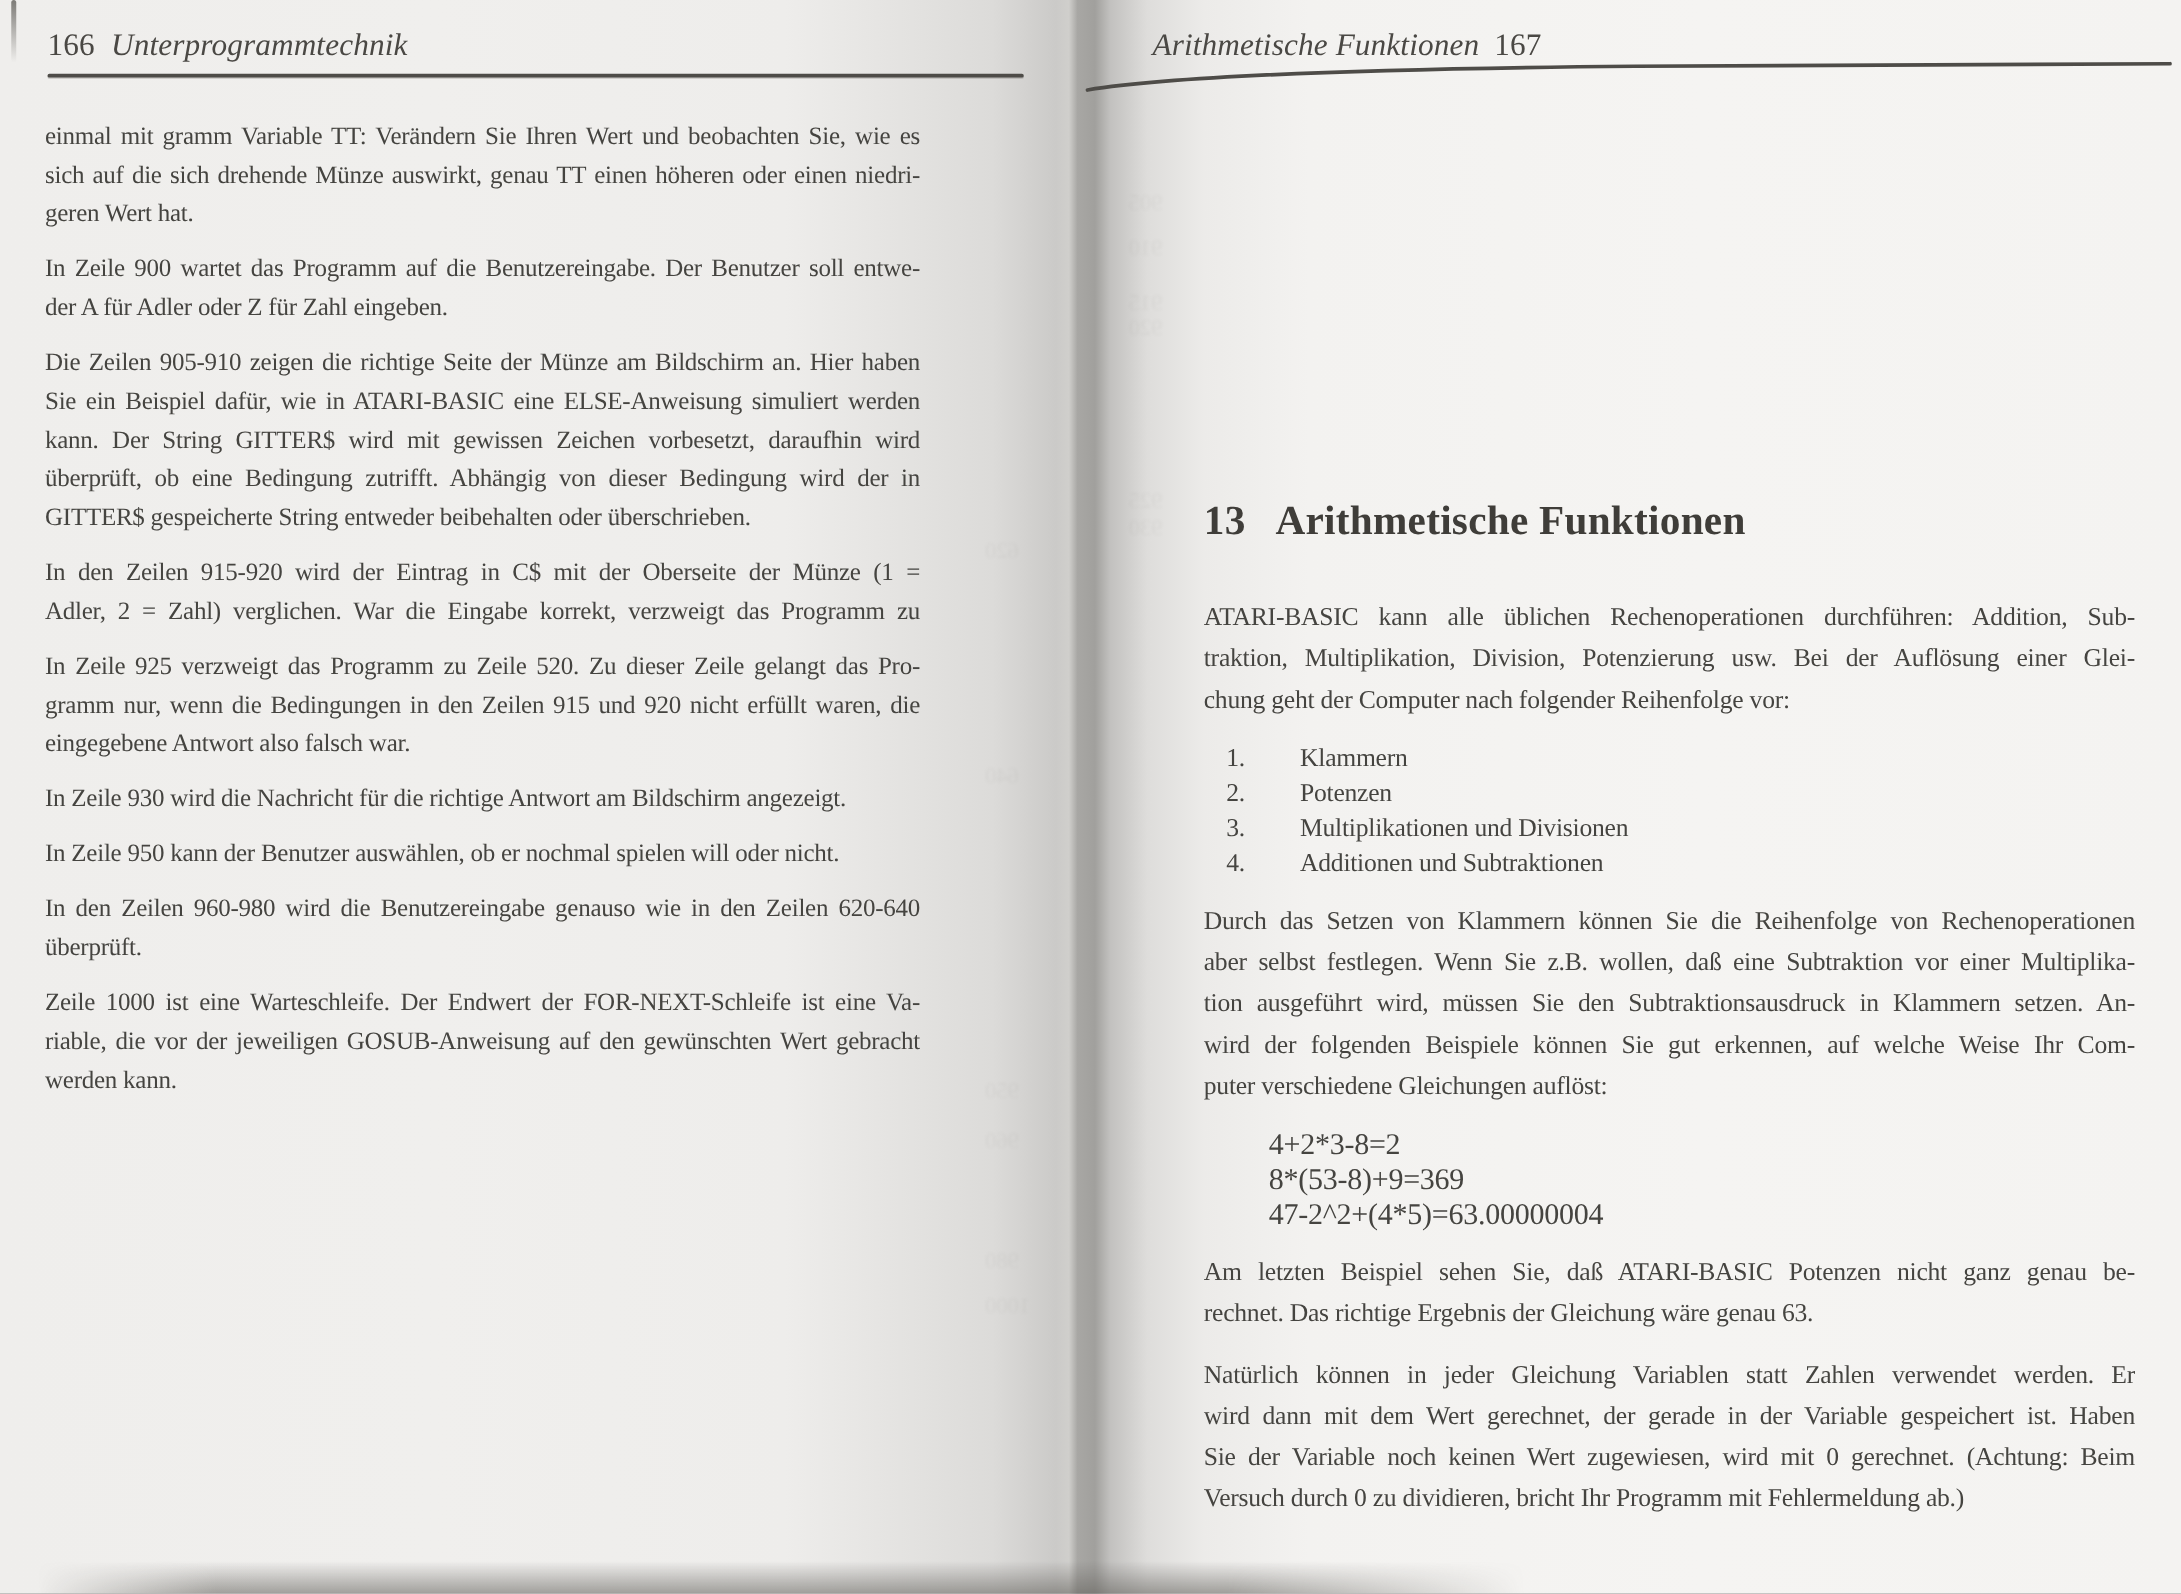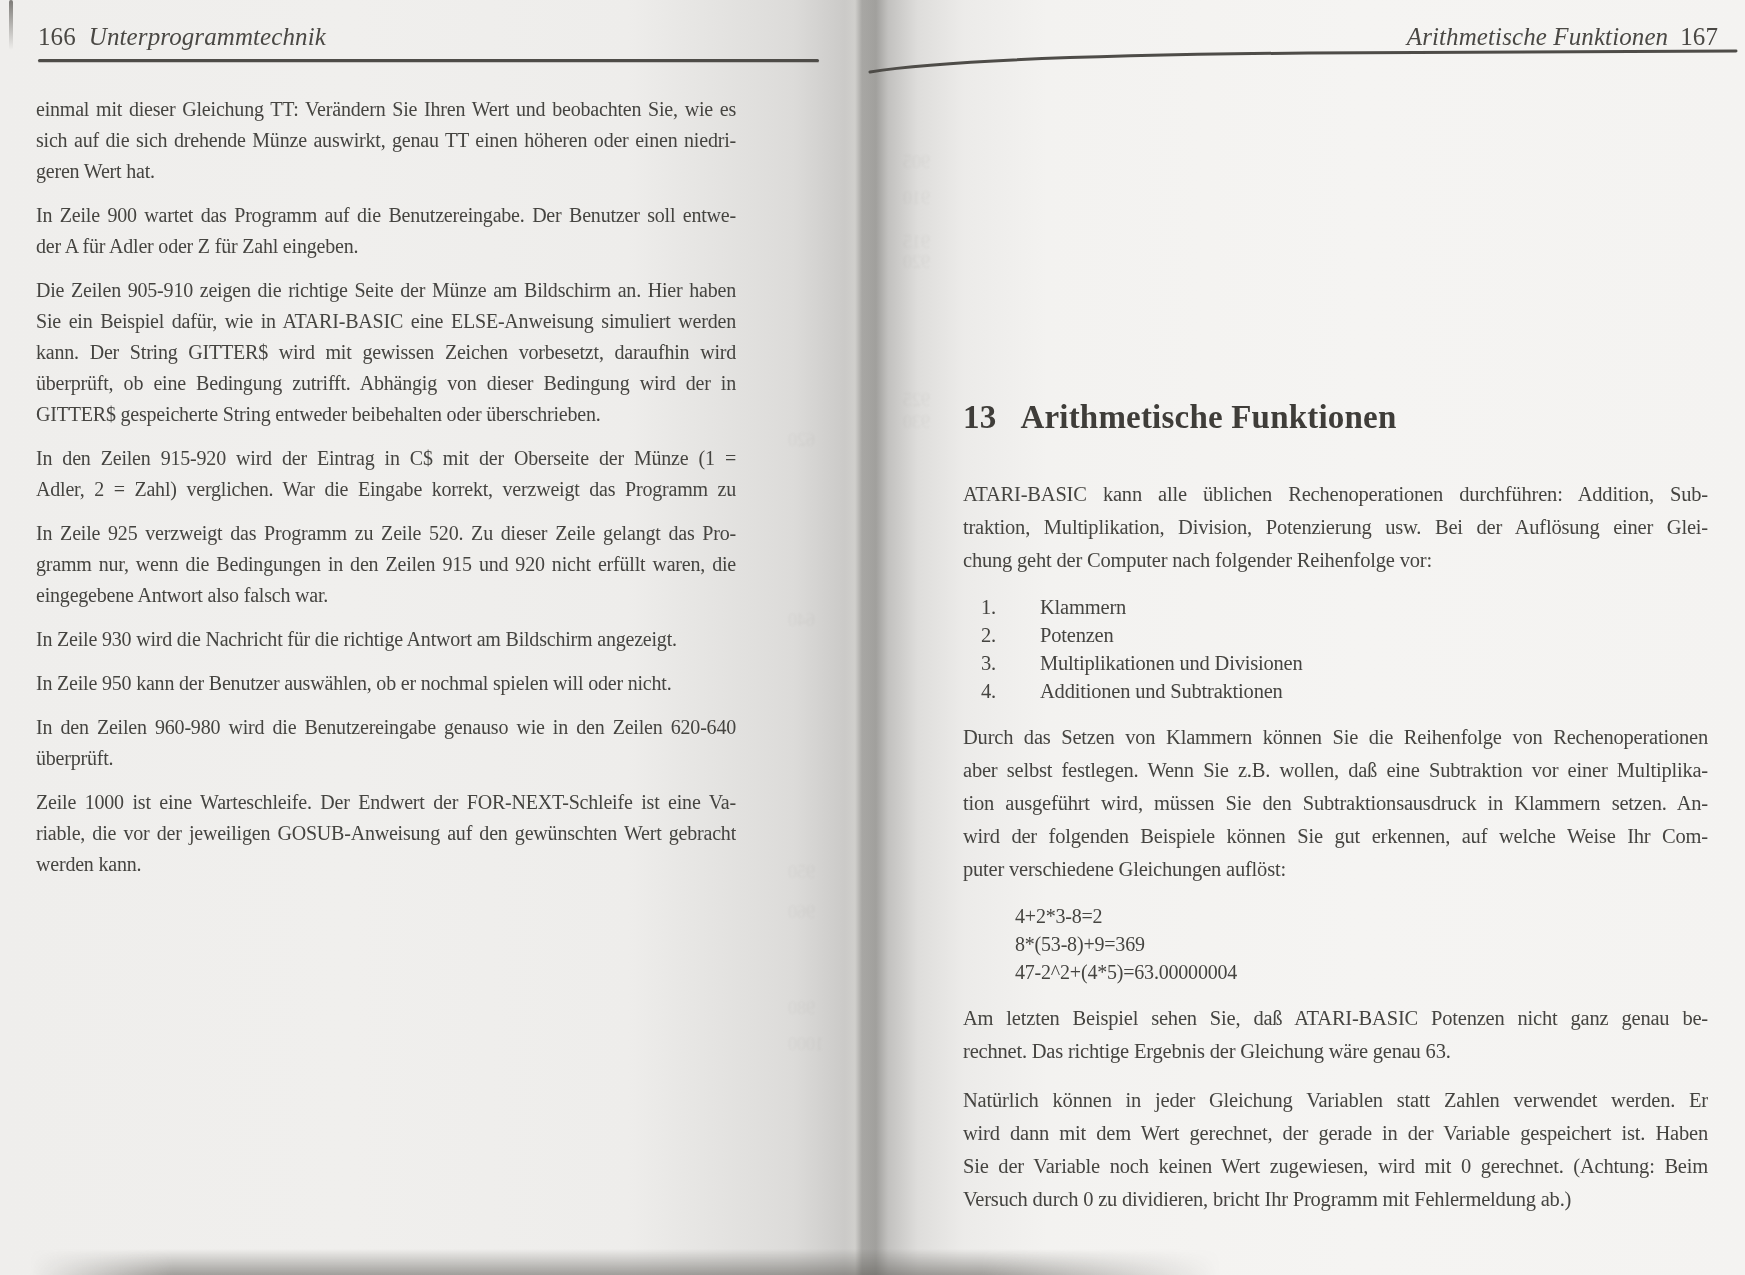--- a/index.html
+++ b/index.html
@@ -28,21 +28,21 @@
   .rule-right-svg{position:absolute;left:868px;top:44px;}
 
   
   .running-header{
     position:absolute;top:24px;font-size:25px;line-height:26px;
     color:#4a4844;letter-spacing:.1px;white-space:nowrap;
   }
   .running-header .ital{font-style:italic;}
   #header-left{left:38px;}
   #header-left .num{margin-right:13px;}
-  #header-right{left:963px;width:755px;text-align:right;}
+  #header-right{left:922px;width:755px;text-align:left;}
   #header-right .num{margin-left:12px;}
 
   
   .page-body{position:absolute;}
   #left-body{left:36px;top:94px;width:700px;font-size:20px;line-height:31px;letter-spacing:-0.2px;}
   #right-body{left:963px;top:478px;width:745px;font-size:20.5px;line-height:33px;letter-spacing:-0.2px;}
 
   .para{margin:0 0 13px 0;}
   #right-body .para{margin:0 0 16px 0;}
   .pline{
@@ -57,21 +57,21 @@
     font-size:33px;font-weight:bold;color:#3f3d39;
     letter-spacing:.2px;white-space:nowrap;
   }
   #chapter-heading .chapnum{margin-right:24px;}
 
   
   .olist{margin:8px 0 16px 0;}
   .olist .li{line-height:28px;padding-left:18px;}
   .olist .marker{display:inline-block;width:59px;}
   .codeblock{margin:12px 0 16px 0;padding-left:52px;}
-  .codeline{line-height:28px;font-size:20px;text-align:left;}
+  .codeline{line-height:28px;font-size:24px;text-align:left;}
 
   
   .bottom-shade{
     position:absolute;left:30px;bottom:0;width:1190px;height:26px;
     background:linear-gradient(to top, rgba(95,93,88,.55), rgba(95,93,88,0));
     -webkit-mask-image:linear-gradient(90deg, transparent 0%, #000 12%, #000 80%, transparent 100%);
             mask-image:linear-gradient(90deg, transparent 0%, #000 12%, #000 80%, transparent 100%);
   }
   .edge-artifact{
     position:absolute;left:9px;top:0;width:4px;height:50px;
@@ -105,21 +105,21 @@
       <div class="ghost" style="left: 903px; top: 412px;">930</div>
     </div>
 
   <div>
     <div class="running-header" id="header-left">
       <span class="num">166</span><span class="ital">Unterprogrammtechnik</span>
     </div>
     <div class="rule-left"></div>
     <div class="page-body" id="left-body">
         <div class="para">
-          <div class="pline">einmal mit dieser Gleichung TT: Verändern Sie Ihren Wert und beobachten Sie, wie es</div>
+          <div class="pline">einmal mit gramm Variable TT: Verändern Sie Ihren Wert und beobachten Sie, wie es</div>
           <div class="pline">sich auf die sich drehende Münze auswirkt, genau TT einen höheren oder einen niedri-</div>
           <div class="pline last">geren Wert hat.</div>
         </div>
         <div class="para">
           <div class="pline">In Zeile 900 wartet das Programm auf die Benutzereingabe. Der Benutzer soll entwe-</div>
           <div class="pline last">der A für Adler oder Z für Zahl eingeben.</div>
         </div>
         <div class="para">
           <div class="pline">Die Zeilen 905-910 zeigen die richtige Seite der Münze am Bildschirm an. Hier haben</div>
           <div class="pline">Sie ein Beispiel dafür, wie in ATARI-BASIC eine ELSE-Anweisung simuliert werden</div>

